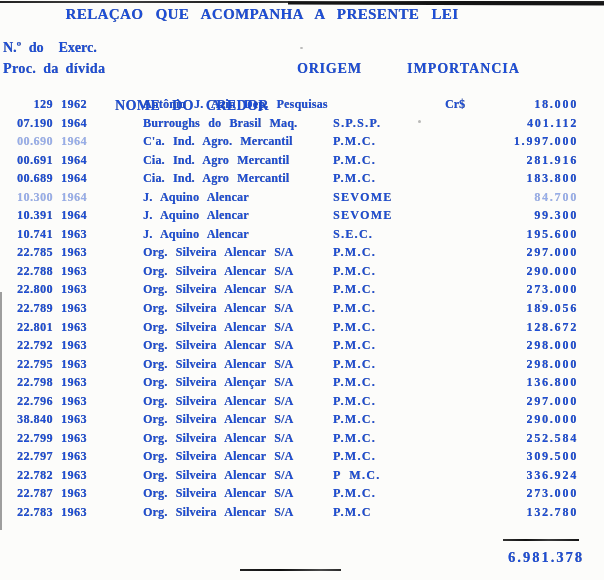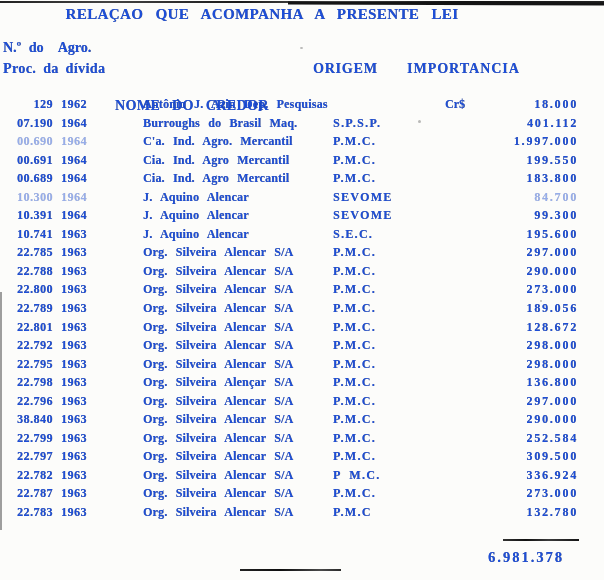--- a/index.html
+++ b/index.html
@@ -16,48 +16,48 @@
     background:#141414;transform:rotate(.15deg);}
   .title{
     position:absolute;top:6px;left:0;width:524px;margin:0;text-align:center;
     font-size:15px;letter-spacing:.4px;word-spacing:8px;white-space:nowrap;
   }
   .hdr-line1{position:absolute;left:3px;top:40px;font-size:14px;white-space:pre;word-spacing:4px;}
   .hdr-line2{position:absolute;left:0;top:61px;width:604px;height:16px;font-size:14px;}
   .hdr-line2 span{position:absolute;top:0;white-space:nowrap;word-spacing:8px;letter-spacing:.4px;}
   .h-proc{left:3px;word-spacing:3px !important;}
   .h-name{left:115px;margin-top:37px;}
-  .h-origem{left:313px;letter-spacing:.8px !important;}
+  .h-origem{left:297px;letter-spacing:.8px !important;}
   .h-value{left:407px;letter-spacing:1px !important;}
   .rows{position:absolute;top:95px;left:0;width:604px;}
   .row{position:relative;height:18.55px;font-size:12px;}
   .cell{position:absolute;top:0;white-space:nowrap;line-height:18.55px;}
   .cell.proc{left:0;width:53px;text-align:right;letter-spacing:.5px;}
   .cell.year{left:61px;letter-spacing:.5px;}
   .cell.name{left:143px;word-spacing:5px;letter-spacing:.2px;}
   .cell.origem{left:333px;letter-spacing:1.3px;word-spacing:4px;}
   .cell.cr{left:445px;}
   .cell.value{left:452px;width:126px;text-align:right;letter-spacing:1.8px;}
   .faded{opacity:.45;filter:blur(.5px);}
   .total-rule{position:absolute;left:503px;top:539px;width:76px;height:2px;
     background:linear-gradient(90deg,#333,#111 30%,#3a3a3a 60%,#151515);}
-  .total{position:absolute;right:40px;top:549px;font-size:14.5px;letter-spacing:2px;text-align:center;}
+  .total{position:absolute;right:20px;top:549px;font-size:14.5px;letter-spacing:2px;text-align:center;}
   .bottom-rule{position:absolute;left:240px;top:569px;width:101px;height:2px;
     background:linear-gradient(90deg,#222,#0e0e0e 40%,#4a4a4a 80%,#2a2a2a);}
   .margin-line{position:absolute;left:0;top:292px;width:2px;height:238px;background:rgba(45,45,45,.45);}
   .speck{position:absolute;background:rgba(60,60,60,.35);border-radius:50%;}
 </style>
 </head>
 <body>
 
 <div class="page">
   <div class="top-rule"></div>
   <h1 class="title">RELAÇAO QUE ACOMPANHA A PRESENTE LEI</h1>
 
-  <div class="hdr-line1">N.º do  Agro.</div>
+  <div class="hdr-line1">N.º do  Exerc.</div>
 
   <div class="hdr-line2">
     <span class="h-proc">Proc. da dívida</span>
     <span class="h-name">NOME DO CREDOR</span>
     <span class="h-origem">ORIGEM</span>
     <span class="h-value">IMPORTANCIA</span>
   </div>
 
   <div class="rows">
       <div class="row">
@@ -83,21 +83,21 @@
         <span class="cell origem">P.M.C.</span>
         <span class="cell cr"></span>
         <span class="cell value">1.997.000</span>
       </div>
       <div class="row">
         <span class="cell proc">00.691</span>
         <span class="cell year">1964</span>
         <span class="cell name">Cia. Ind. Agro Mercantil</span>
         <span class="cell origem">P.M.C.</span>
         <span class="cell cr"></span>
-        <span class="cell value">199.550</span>
+        <span class="cell value">281.916</span>
       </div>
       <div class="row">
         <span class="cell proc">00.689</span>
         <span class="cell year">1964</span>
         <span class="cell name">Cia. Ind. Agro Mercantil</span>
         <span class="cell origem">P.M.C.</span>
         <span class="cell cr"></span>
         <span class="cell value">183.800</span>
       </div>
       <div class="row">

